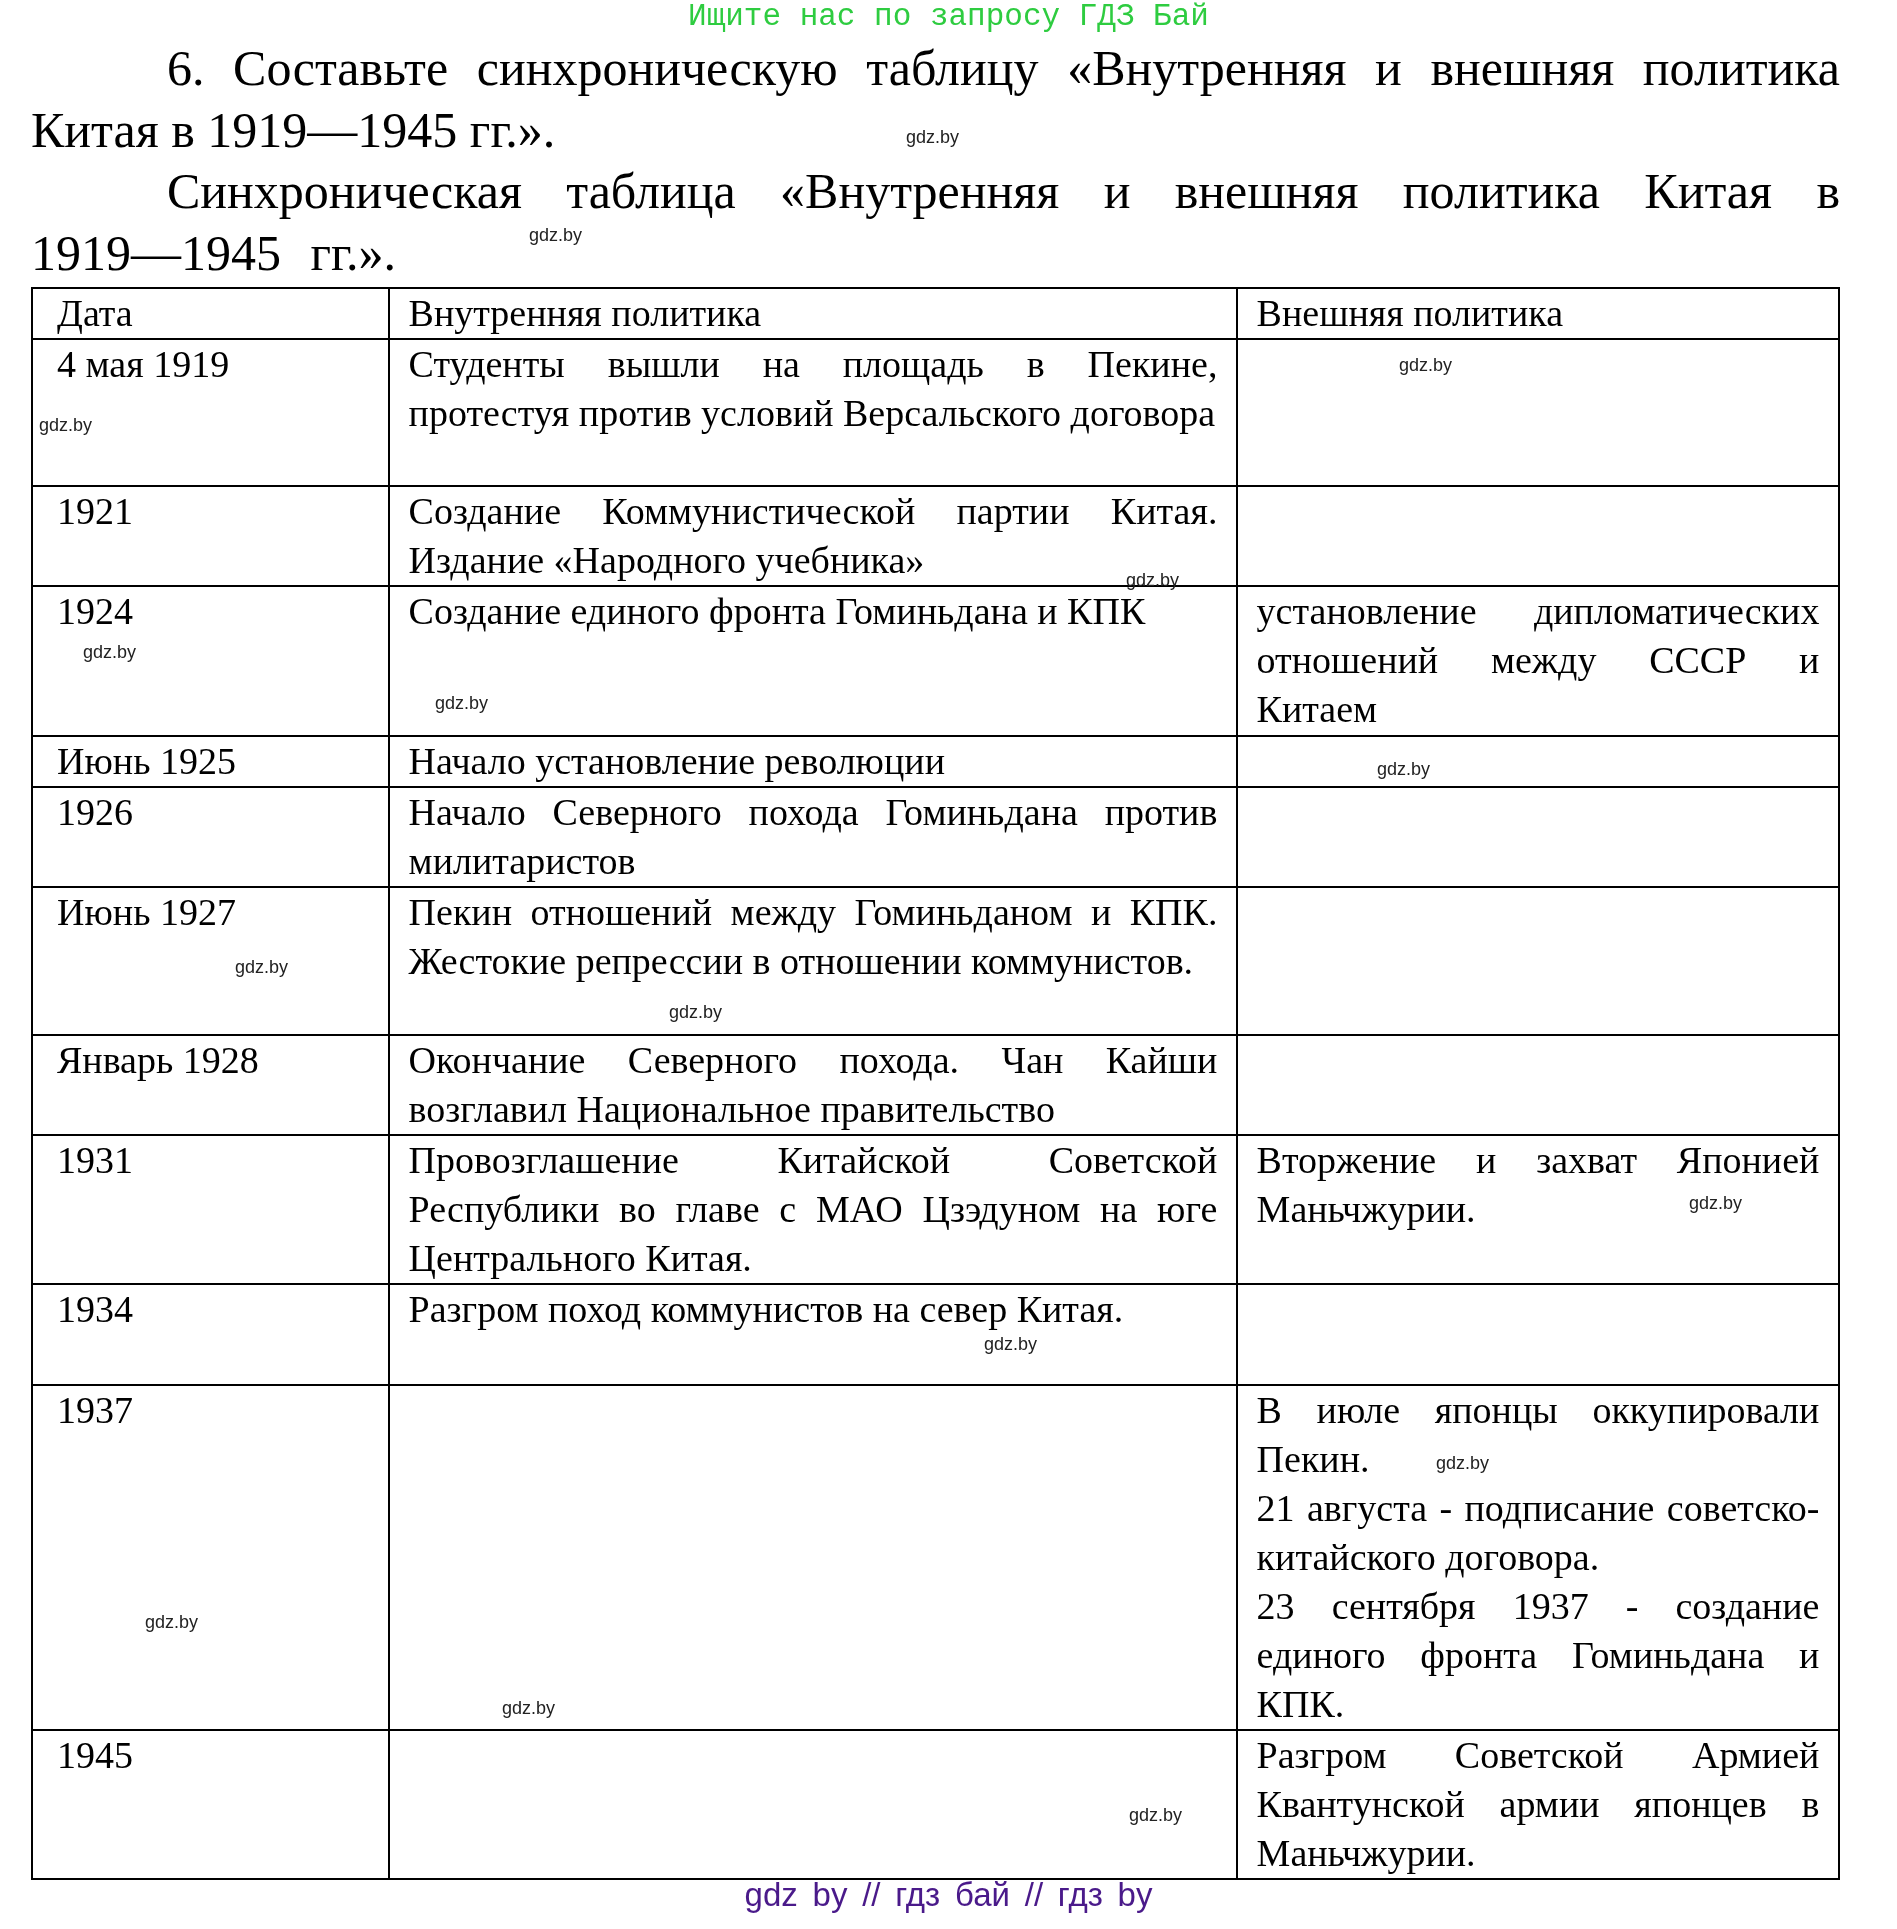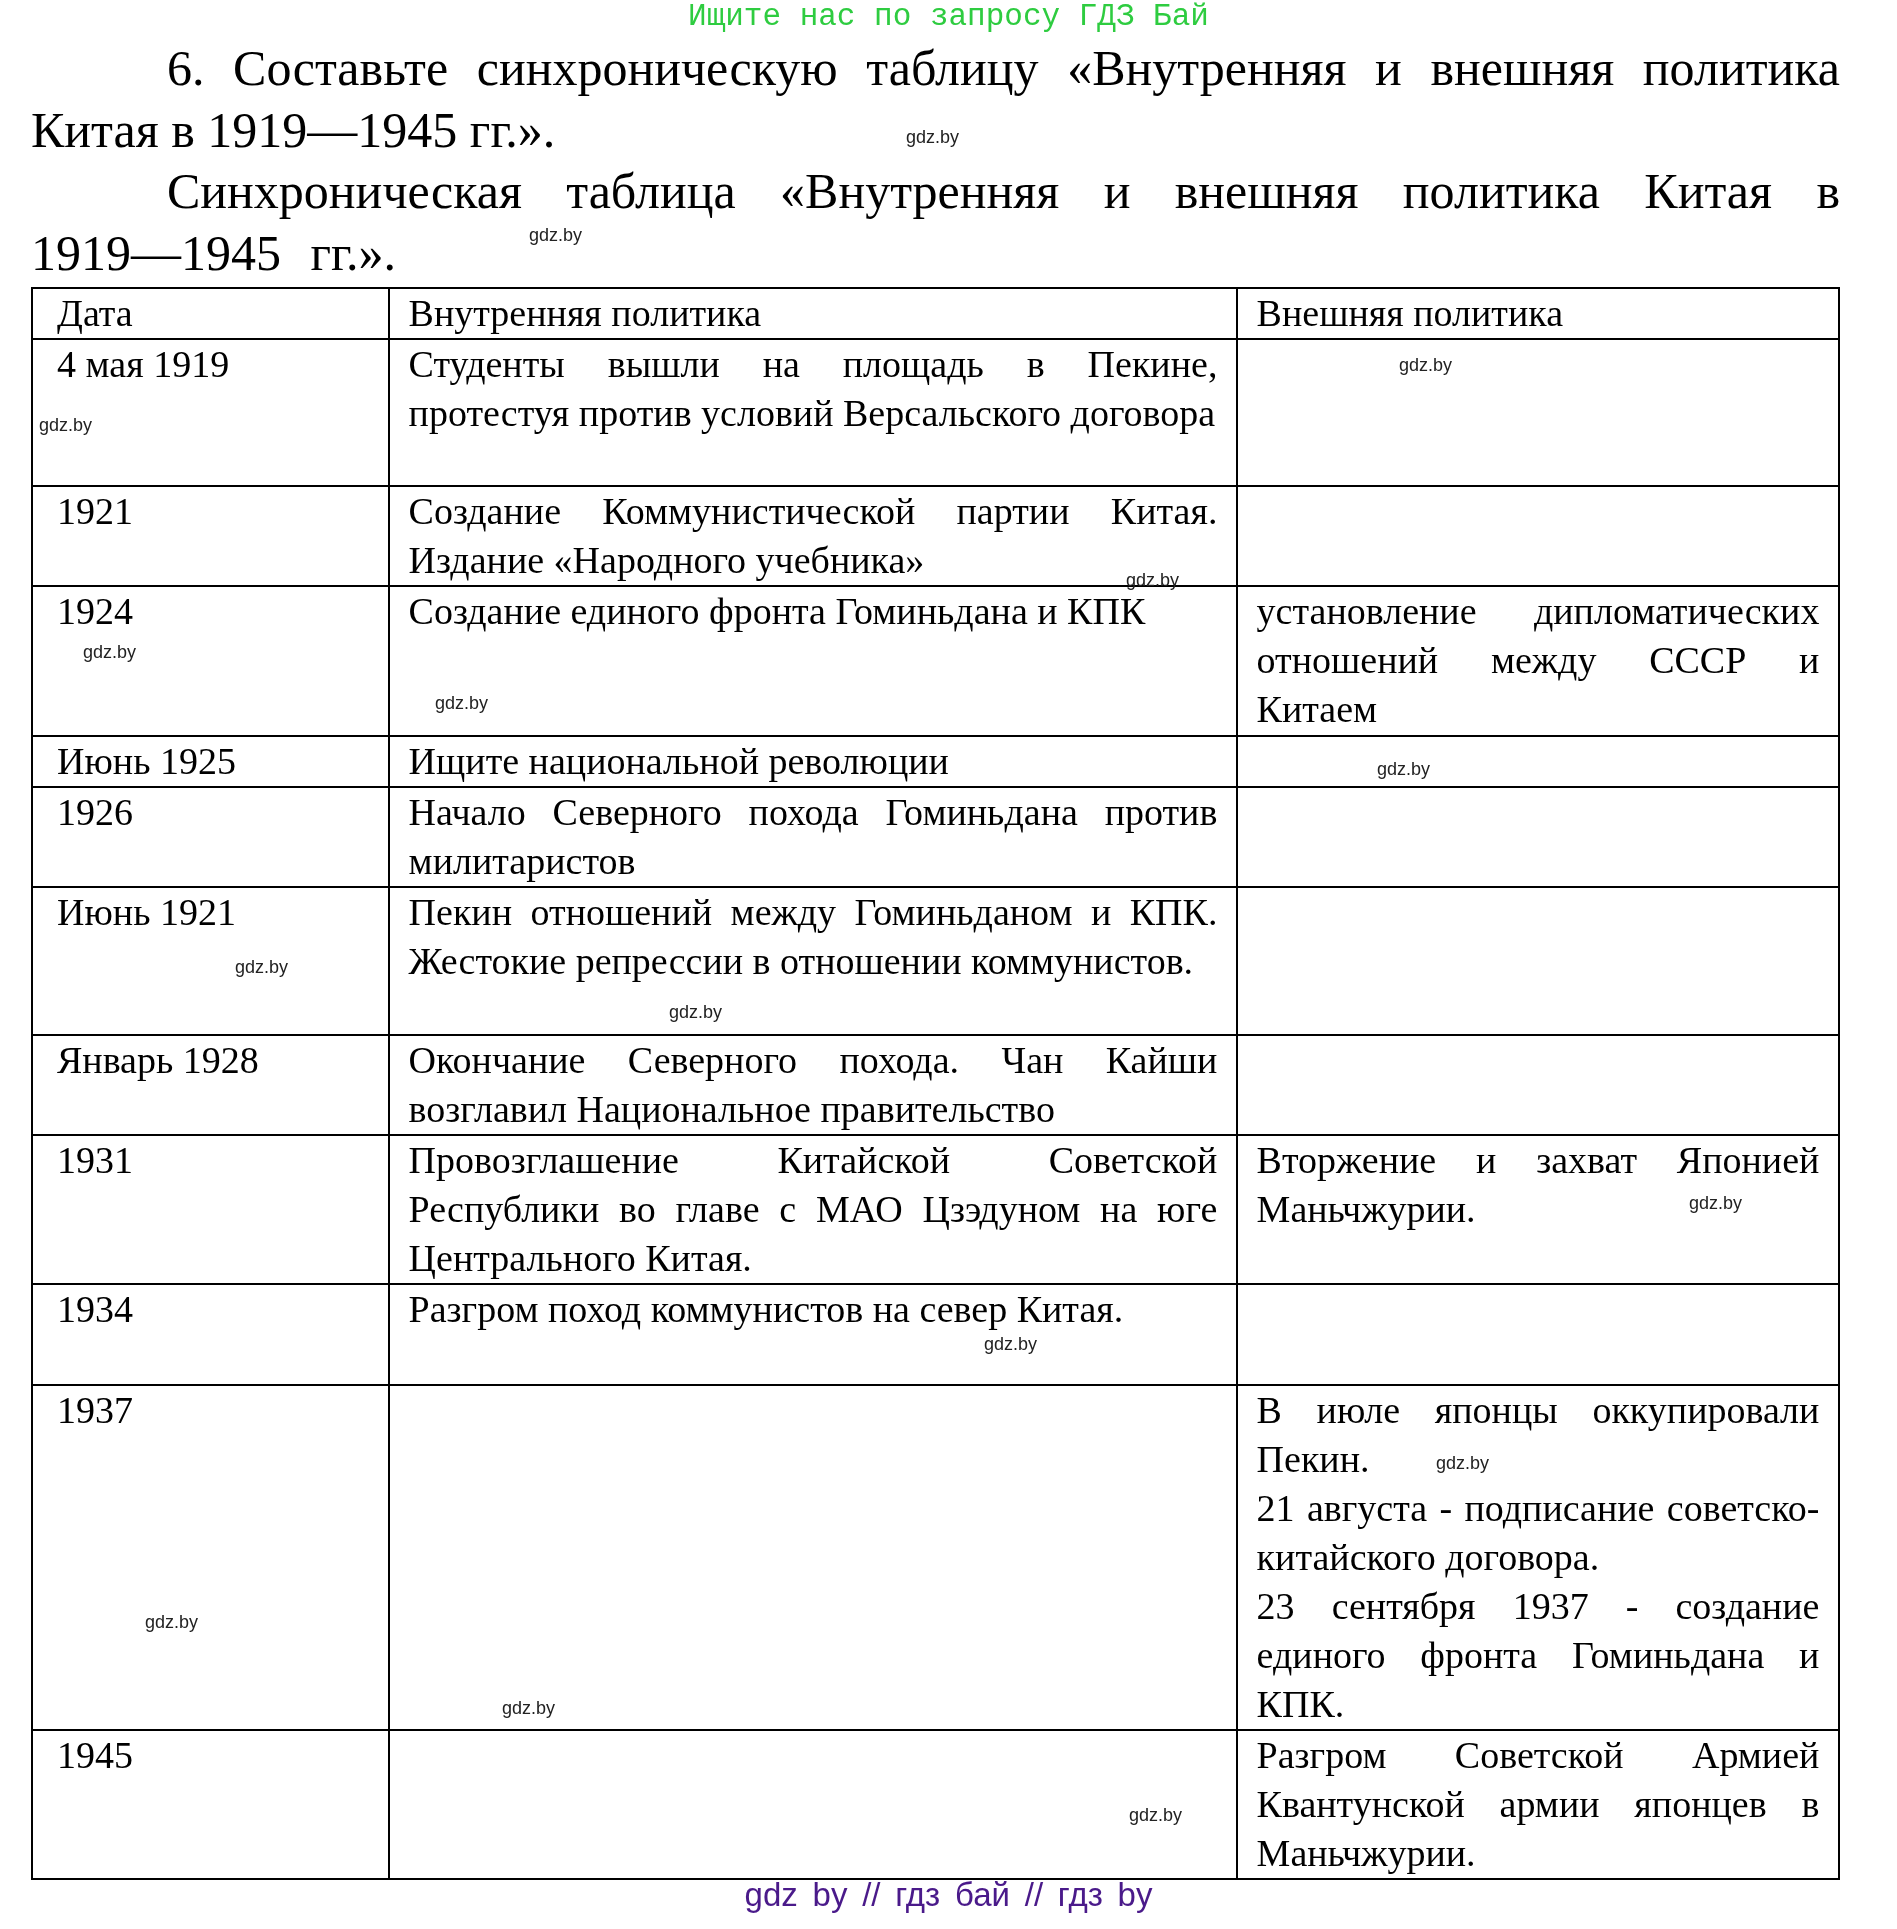--- a/index.html
+++ b/index.html
@@ -58,30 +58,30 @@
     <td>Создание Коммунистической партии Китая. Издание «Народного учебника»</td>
     <td></td>
   </tr>
   <tr style="height:150px">
     <td class="date">1924</td>
     <td>Создание единого фронта Гоминьдана и КПК</td>
     <td>установление дипломатических отношений между СССР и Китаем</td>
   </tr>
   <tr style="height:51px">
     <td class="date">Июнь 1925</td>
-    <td>Ищите национальной революции</td>
+    <td>Начало установление революции</td>
     <td></td>
   </tr>
   <tr style="height:99px">
     <td class="date">1926</td>
     <td>Начало Северного похода Гоминьдана против милитаристов</td>
     <td></td>
   </tr>
   <tr style="height:148px">
-    <td class="date">Июнь 1921</td>
+    <td class="date">Июнь 1927</td>
     <td>Пекин отношений между Гоминьданом и КПК. Жестокие репрессии в отношении коммунистов.</td>
     <td></td>
   </tr>
   <tr style="height:99px">
     <td class="date">Январь 1928</td>
     <td>Окончание Северного похода. Чан Кайши возглавил Национальное правительство</td>
     <td></td>
   </tr>
   <tr style="height:149px">
     <td class="date">1931</td>

